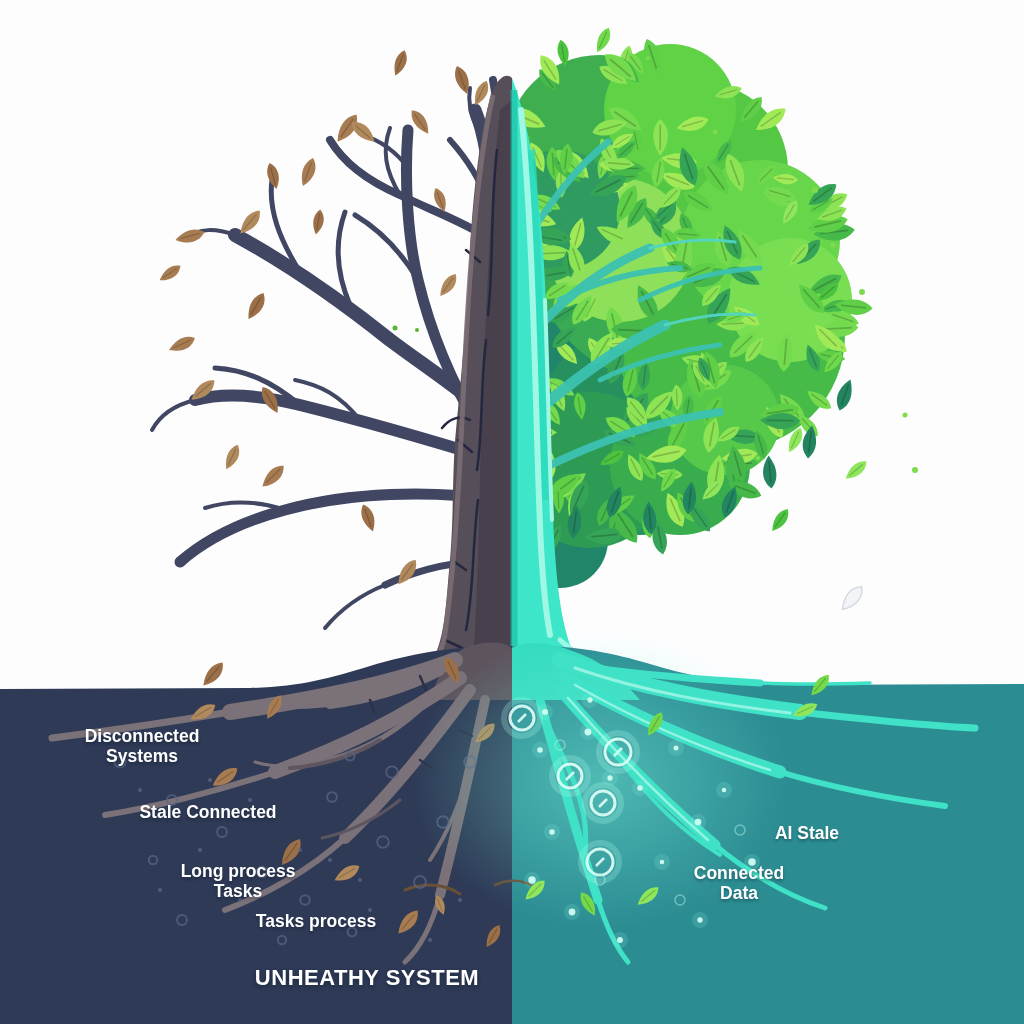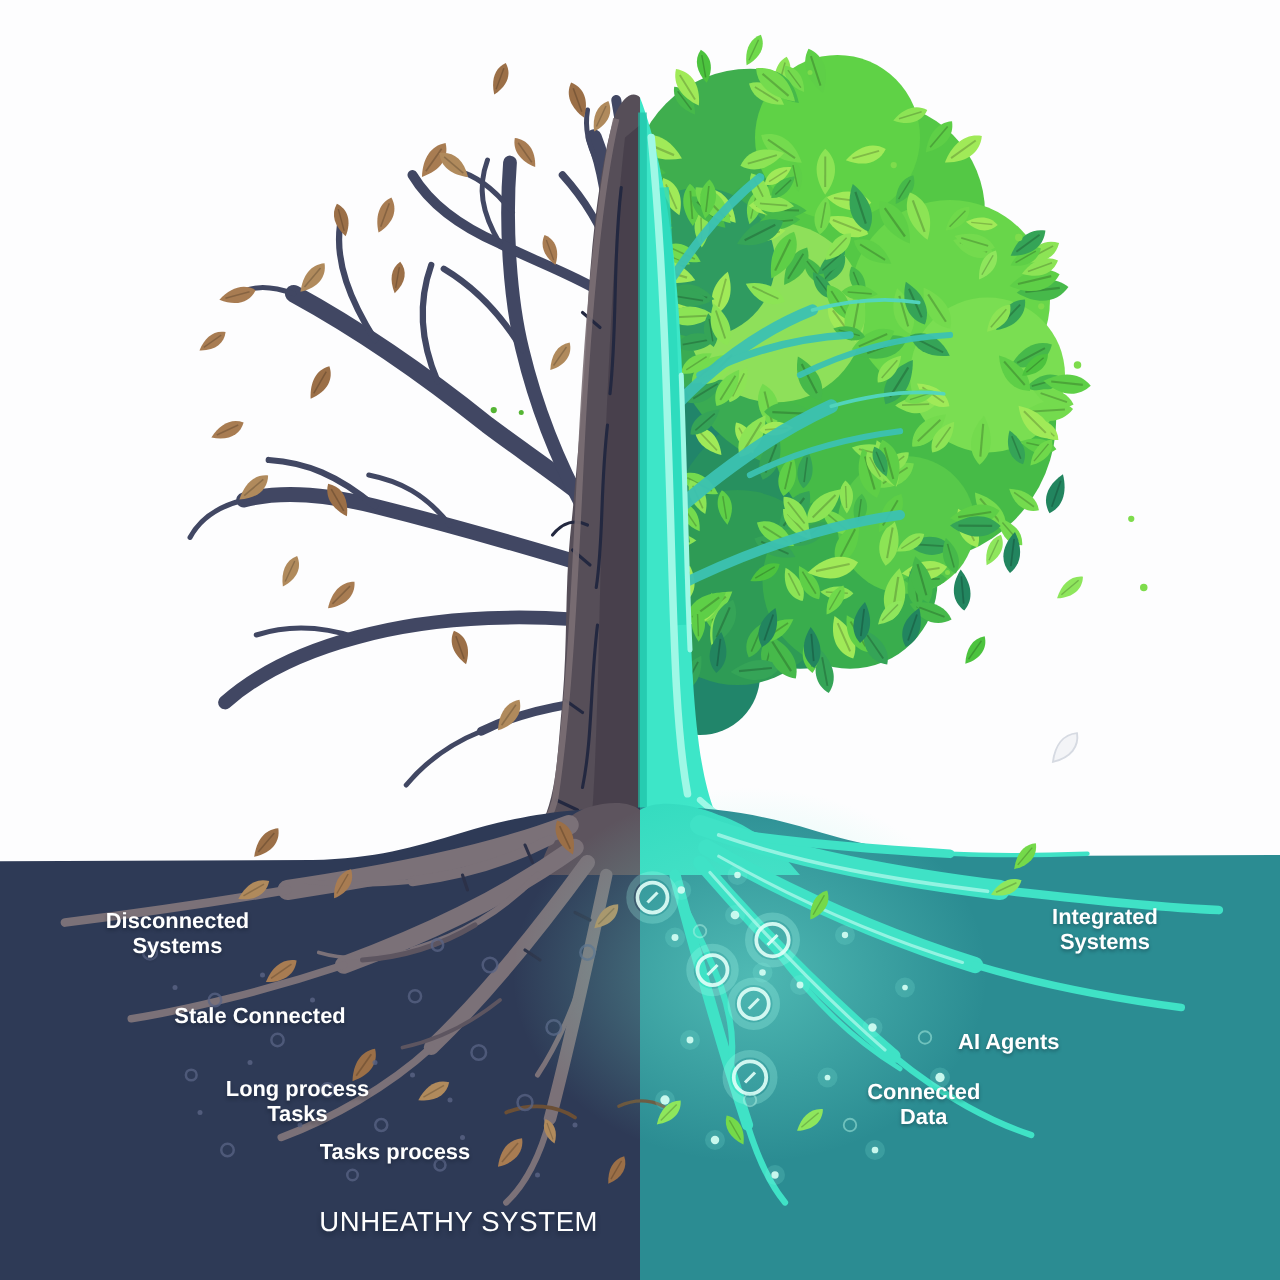--- a/index.html
+++ b/index.html
@@ -4,21 +4,21 @@
 <style>
   html,body{margin:0;padding:0;background:#ffffff;}
   #stage{position:relative;width:1024px;height:1024px;margin:0 auto;overflow:hidden;
          font-family:"Liberation Sans", sans-serif;background:#fdfdfe;}
   #art{position:absolute;left:0;top:0;width:1024px;height:1024px;}
   .lbl{position:absolute;transform:translate(-50%,-50%);color:var(--label-color,#fff);
        font-weight:bold;font-size:17.5px;line-height:1.14;text-align:center;
        text-shadow:0 2px 3px rgba(8,18,30,.35);}
   .nowrap{white-space:nowrap;}
   .title{position:absolute;transform:translate(-50%,-50%);color:var(--label-color,#fff);
-       font-weight:normal;font-size:22px;letter-spacing:.5px;white-space:nowrap;
+       font-weight:bold;font-size:22px;letter-spacing:.5px;white-space:nowrap;
        text-shadow:0 2px 4px rgba(8,18,30,.4);text-align:center;}
 </style>
 </head>
 <body>
 
 <div id="stage">
 
   <svg id="art" viewBox="0 0 1024 1024" aria-hidden="true">
     <defs>
       <g id="leaf">
@@ -574,18 +574,17 @@
         <use href="#leaf" transform="translate(588,904) rotate(-30) scale(0.9)" fill="#74d94a"></use>
         <use href="#leaf" transform="translate(648,896) rotate(50) scale(0.9)" fill="#8ee65c"></use>
       </g>
   </svg>
 
   <div class="lbl" style="left:142px;top:747px;width:130px">Disconnected Systems</div>
   <div class="lbl nowrap" style="left:208px;top:813px">Stale Connected</div>
   <div class="lbl" style="left:238px;top:882px;width:120px">Long process Tasks</div>
   <div class="lbl nowrap" style="left:316px;top:922px">Tasks process</div>
 
-  <div class="lbl" style="left:884px;top:744px;width:115px">Integrated Systems</div>
-  <div class="lbl nowrap" style="left:807px;top:834px">AI Agents</div>
+  <div class="lbl nowrap" style="left:807px;top:834px">AI Stale</div>
   <div class="lbl" style="left:739px;top:884px;width:120px">Connected Data</div>
 
   <div class="title" style="left:367px;top:978px">UNHEATHY SYSTEM</div>
 </div>
 
 </body></html>

